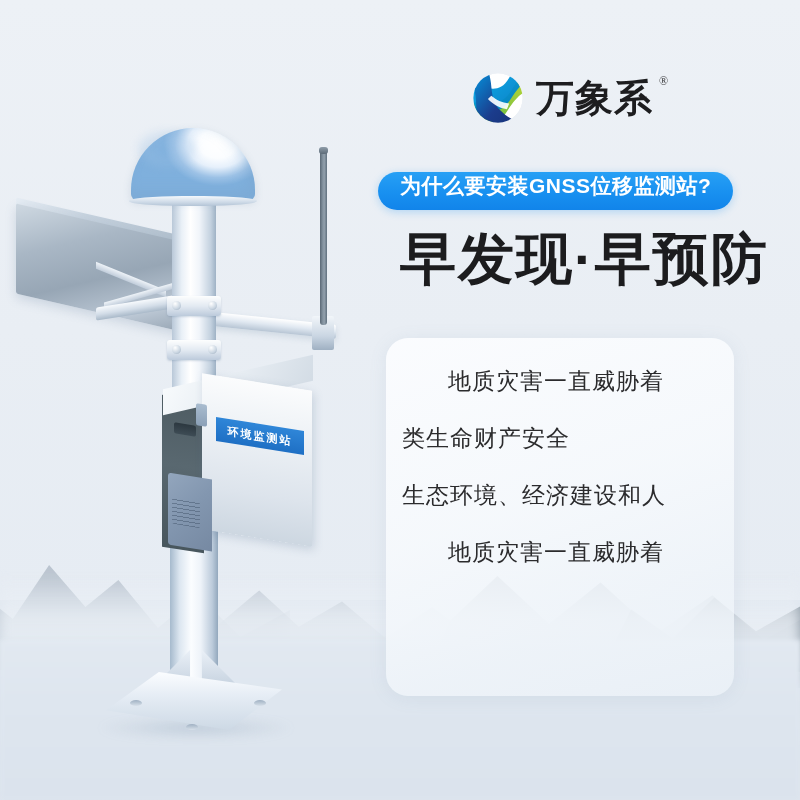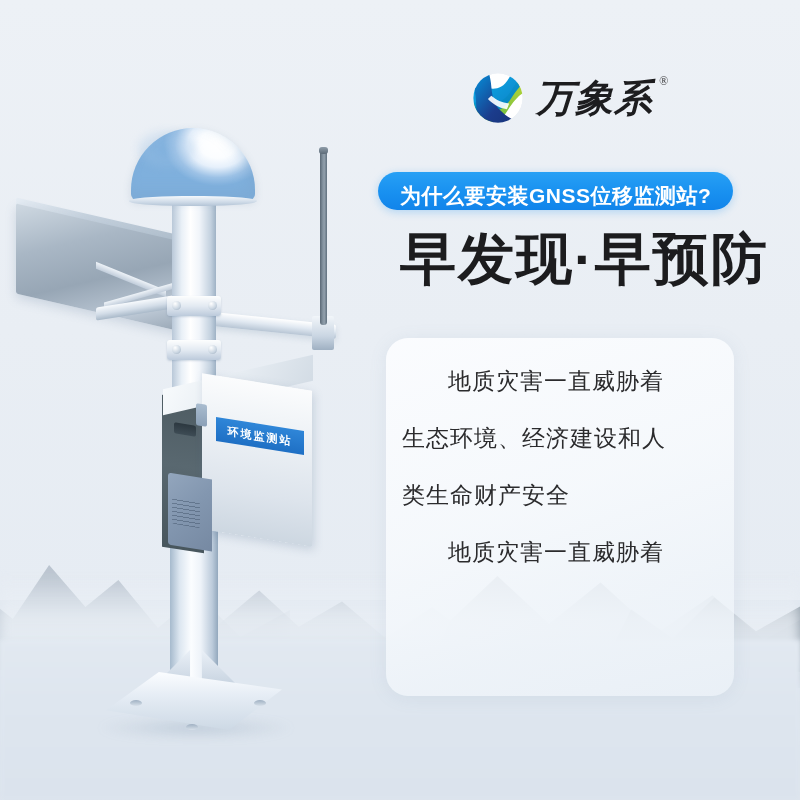--- a/index.html
+++ b/index.html
@@ -201,31 +201,30 @@
   
   #brand{
     position:absolute;left:470px;top:62px;width:230px;height:72px;
     display:flex;align-items:center;gap:10px;
   }
   .brand-mark{width:56px;height:56px;flex:0 0 56px;}
   .brand-text{
     position:relative;font-size:38px;font-weight:700;color:#1d1d1f;
     letter-spacing:1px;line-height:1;white-space:nowrap;
     font-family:"Liberation Serif","DejaVu Serif",serif;
-    font-style:italic;
   }
   .brand-reg{
     position:absolute;top:-4px;right:-16px;font-size:12px;font-weight:400;color:#3a3a3c;
   }
 
   #pill{
     position:absolute;left:378px;top:172px;height:38px;
     padding:0 22px;border-radius:19px;
     background:linear-gradient(180deg,#27a0f5 0%,#1890f0 55%,#1184ea 100%);
-    display:flex;align-items:flex-end;
+    display:flex;align-items:flex-start;
     box-shadow:0 2px 8px rgba(24,144,240,.28);
   }
   #pill span{color:#fff;font-size:21px;font-weight:700;letter-spacing:.5px;white-space:nowrap;}
 
   #headline{
     position:absolute;left:400px;top:228px;width:420px;
     font-size:56px;font-weight:700;color:#1c1c1e;letter-spacing:2px;
     line-height:1.1;white-space:nowrap;
   }
 
@@ -344,18 +343,18 @@
 
   <div id="pill">
     <span>为什么要安装GNSS位移监测站?</span>
   </div>
 
   <div id="headline">早发现·早预防</div>
 
   <div id="card"></div>
   <div id="body-text">
     <p class="indent">地质灾害一直威胁着</p>
+    <p>类生命财产安全</p>
     <p>生态环境、经济建设和人</p>
-    <p>类生命财产安全</p>
     <p class="indent">地质灾害一直威胁着</p>
   </div>
 
 </div>
 
 </body></html>

